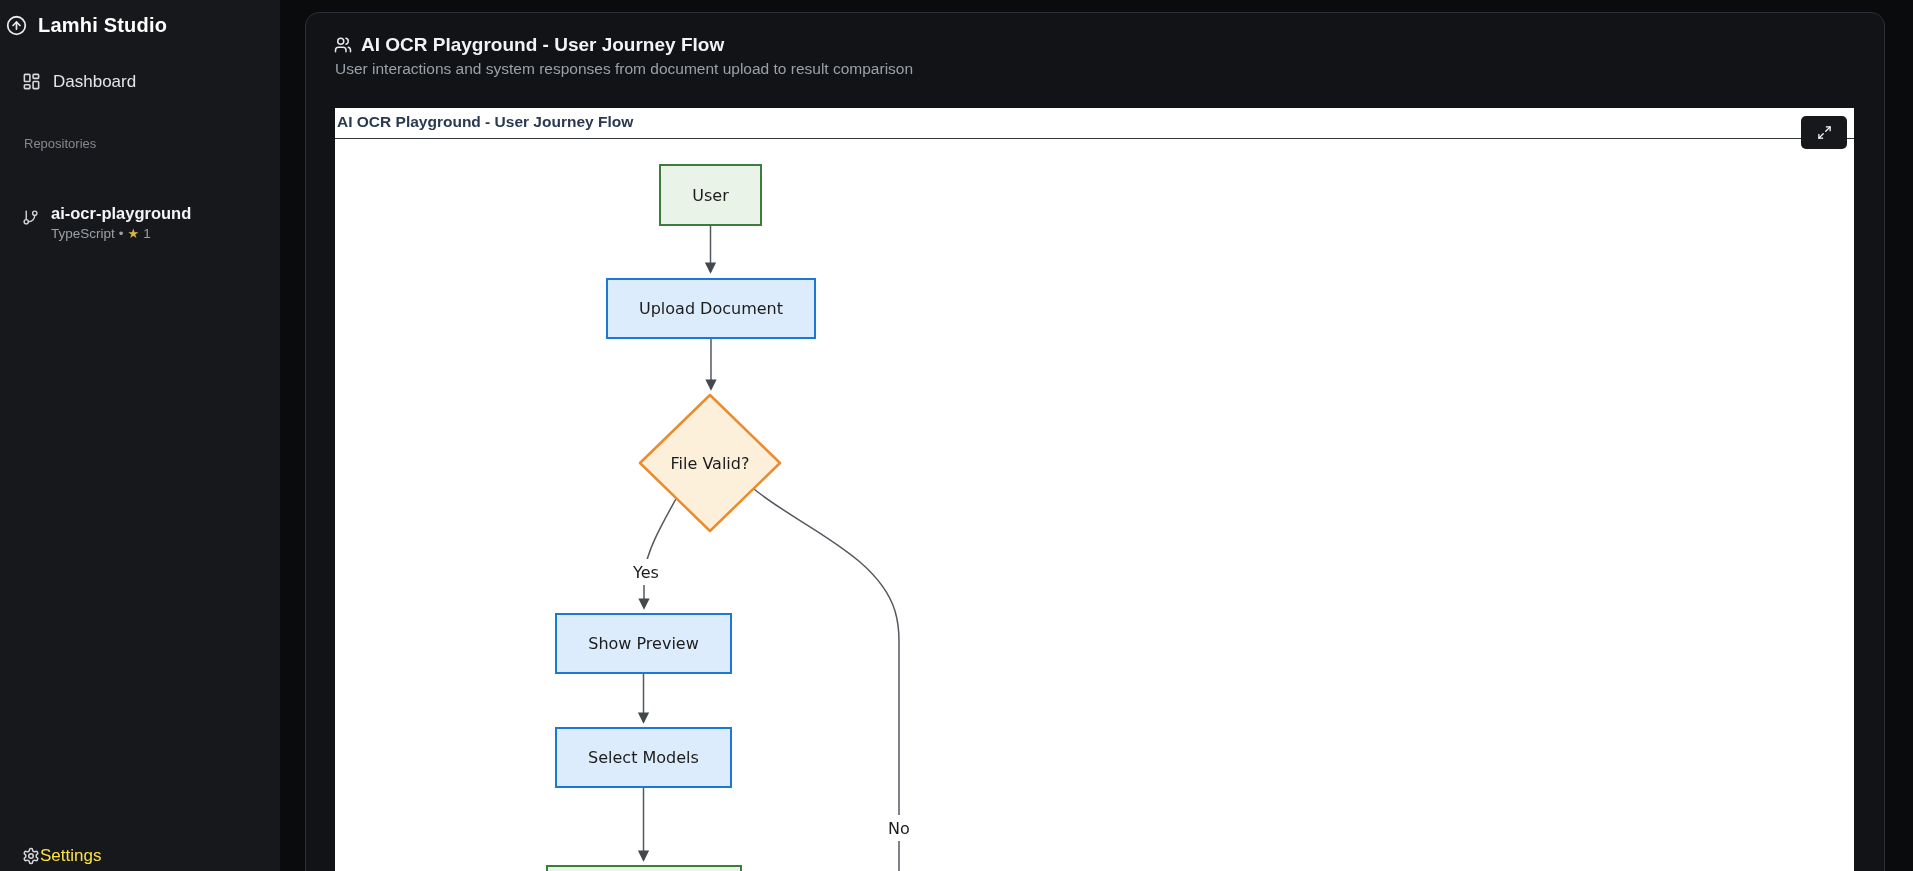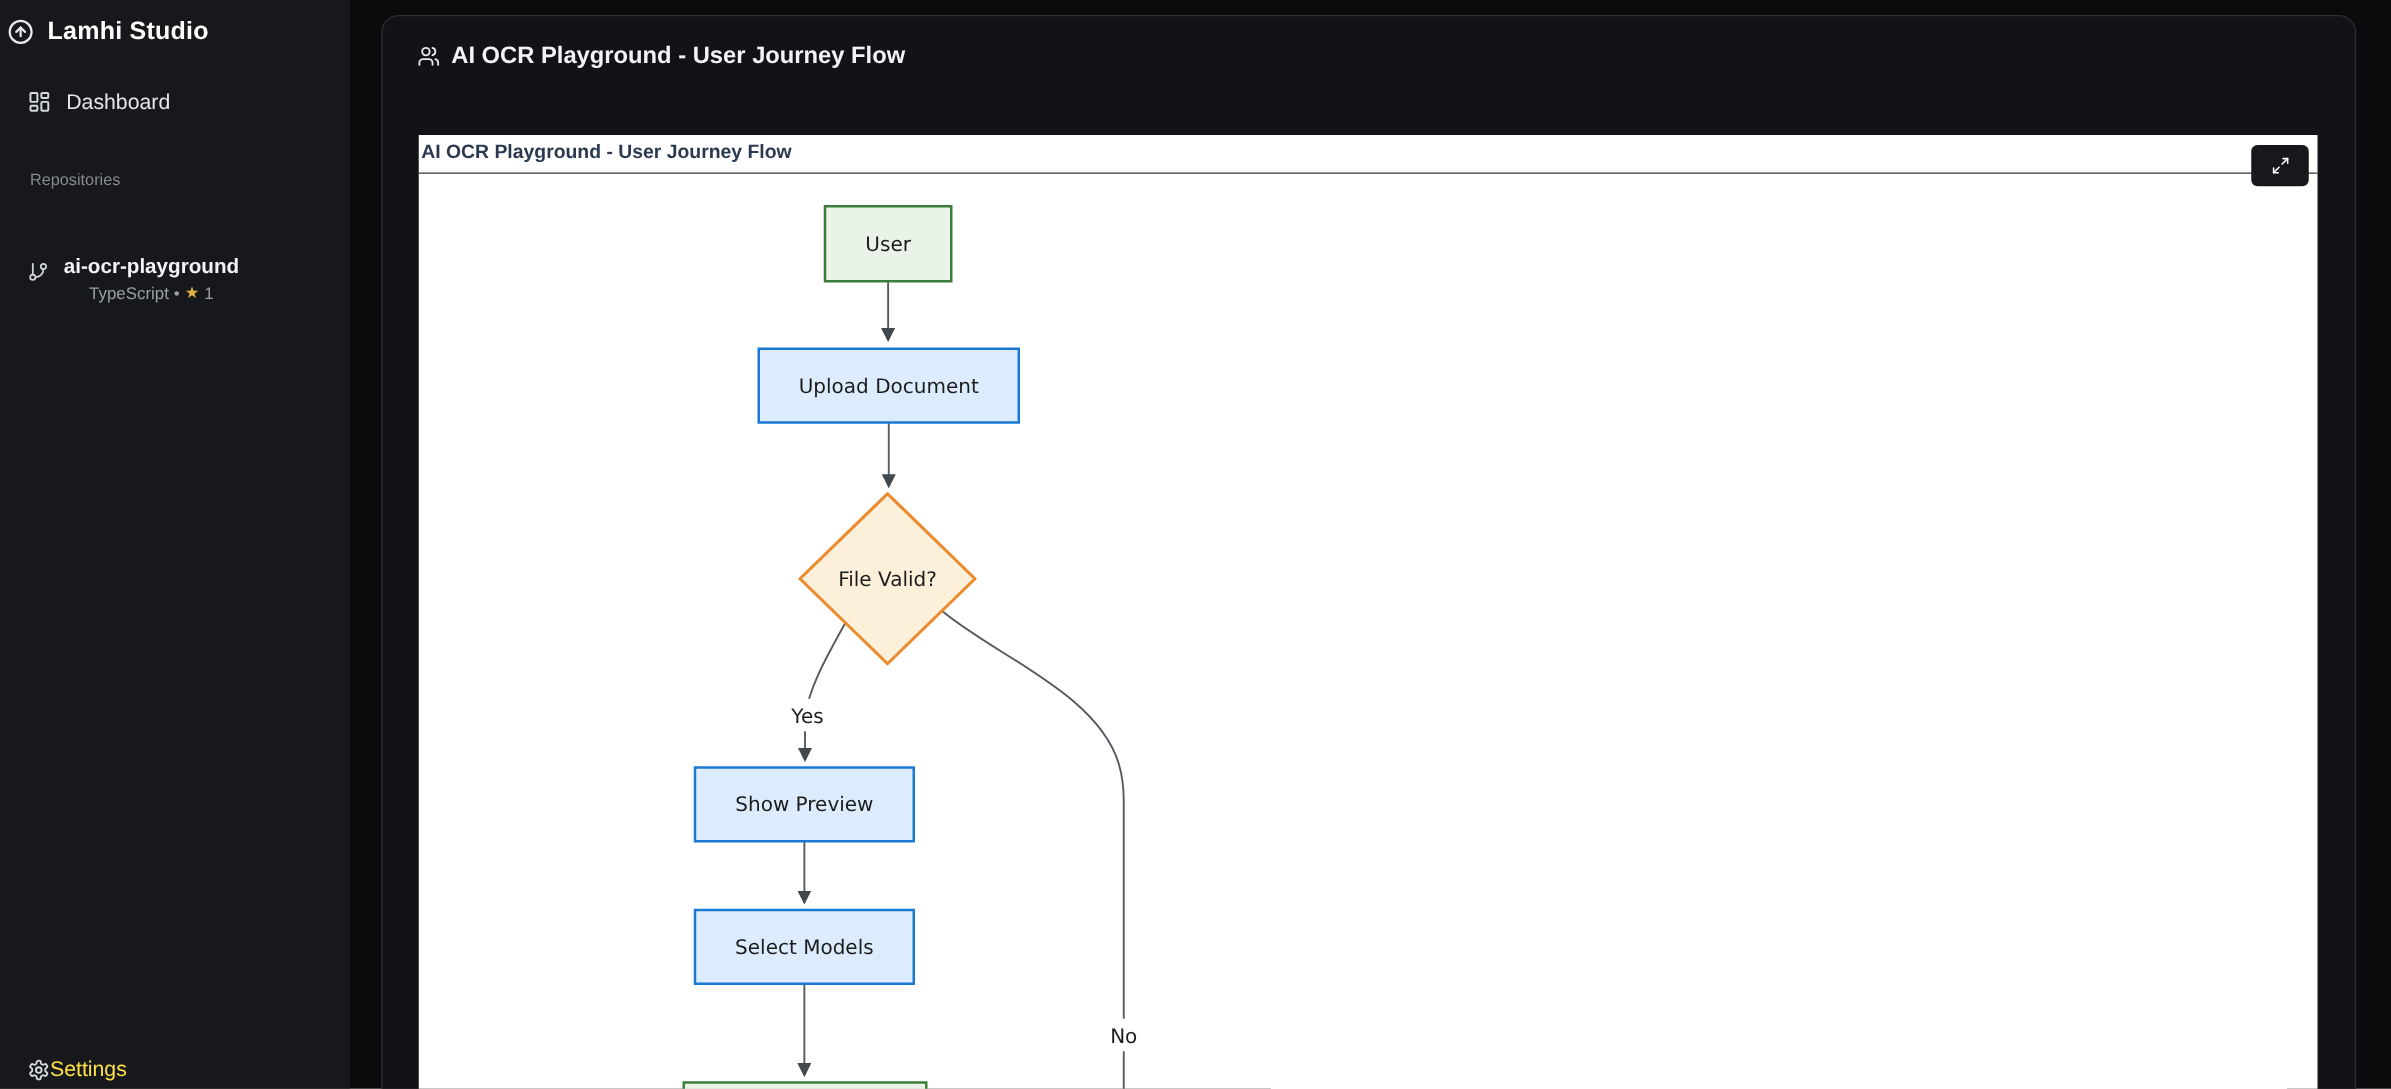--- a/index.html
+++ b/index.html
@@ -20,21 +20,21 @@
 
   .nav-item { position:absolute; left:22px; top:72px; display:flex; align-items:flex-start; gap:12px;
               color:#e4e6e9; font-size:17px; cursor:pointer; }
   .nav-item .icon { width:19px; height:19px; color:#d6d9dd; }
 
   .section-label { position:absolute; left:24px; top:136px; font-size:13px; color:#85898f; }
 
   .repo-item { position:absolute; left:22px; top:160px; display:flex; gap:12px; cursor:pointer;margin-top:44px; }
   .repo-item .icon { width:17px; height:17px; color:#d0d3d7; margin-top:5px; }
   .repo-name { font-size:16.5px; font-weight:bold; color:#f3f4f6; }
-  .repo-meta { font-size:13.5px; color:#9aa0a6; margin-top:3px; display:flex; align-items:center; gap:4px;justify-content:center; }
+  .repo-meta { font-size:13.5px; color:#9aa0a6; margin-top:3px; display:flex; align-items:center; gap:4px; }
   .star { color:#e3b341; font-size:13px; }
 
   .settings-item { position:absolute; left:22px; top:846px; display:flex; align-items:center; 
                    color:#fde047; font-size:17px; cursor:pointer; }
   .settings-item .icon { width:18px; height:18px; color:#d6d9dd; }
 
   
   .card { position:absolute; left:305px; top:12px; width:1580px; height:880px;
           background:#121317; border:1px solid #2c2f34; border-radius:14px; }
   .header-row { position:absolute; left:28px; top:21px; display:flex; align-items:center; gap:9px; color:#f1f3f6; }
@@ -111,20 +111,21 @@
 <main class="card">
   <div class="header-row">
     <svg class="icon" viewBox="0 0 24 24">
       <path d="M16 21v-2a4 4 0 0 0-4-4H6a4 4 0 0 0-4 4v2"></path>
         <circle cx="9" cy="7" r="4"></circle>
       <path d="M22 21v-2a4 4 0 0 0-3-3.87"></path>
         <path d="M16 3.13a4 4 0 0 1 0 7.75"></path>
     </svg>
     <span class="header-title">AI OCR Playground - User Journey Flow</span>
   </div>
+  <div class="subtitle">User interactions and system responses from document upload to result comparison</div>
 
   <section class="panel">
     <div class="panel-title">AI OCR Playground - User Journey Flow</div>
     <div class="panel-sep"></div>
     <button class="expand-btn">
       <svg class="icon" viewBox="0 0 24 24">
         <polyline points="15 3 21 3 21 9"></polyline>
           <polyline points="9 21 3 21 3 15"></polyline>
         <line x1="21" x2="14" y1="3" y2="10"></line>
           <line x1="3" x2="10" y1="21" y2="14"></line>

